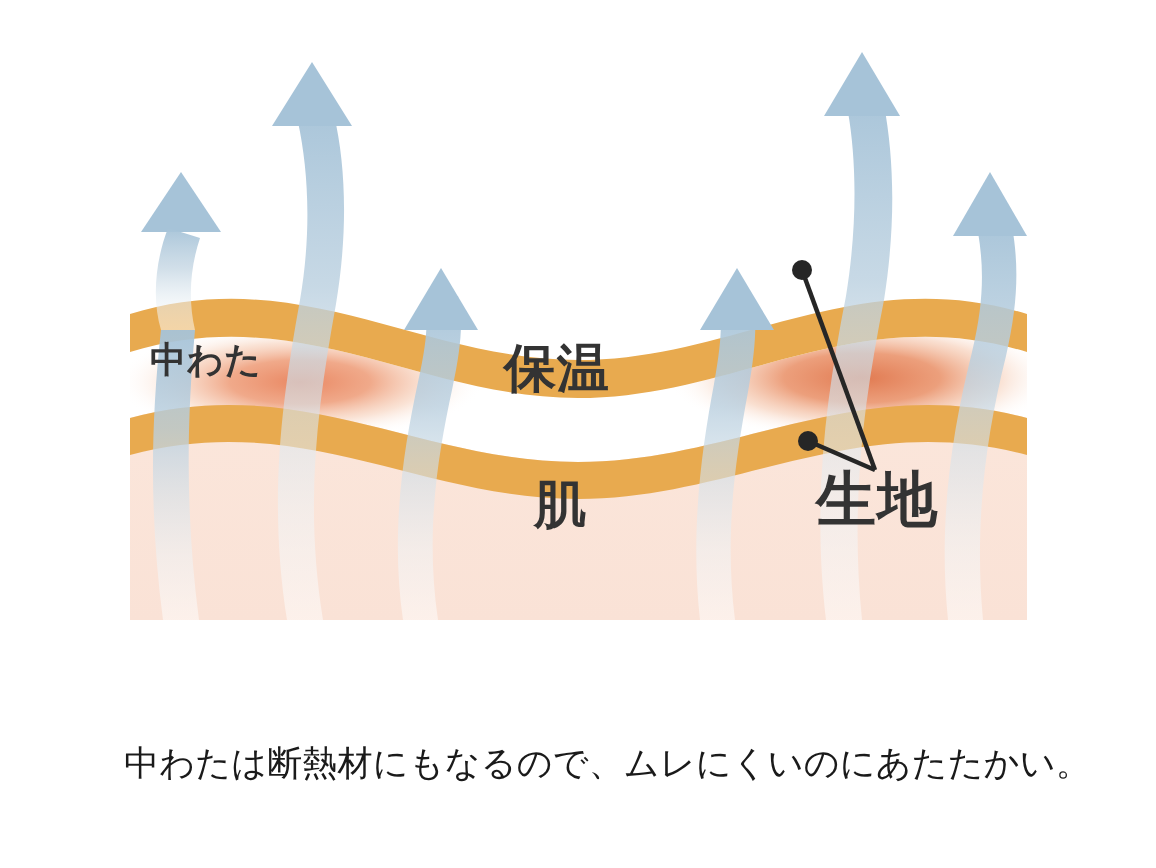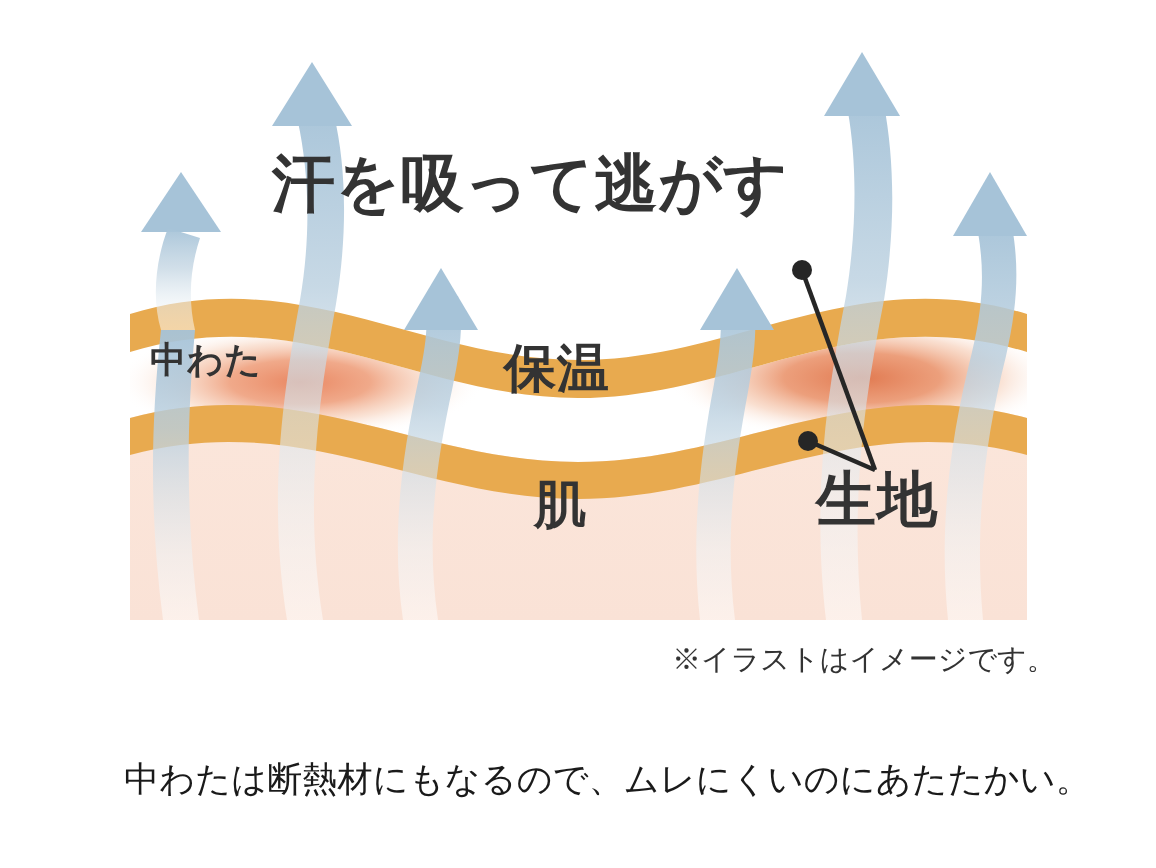--- a/index.html
+++ b/index.html
@@ -24,21 +24,21 @@
   .lbl-hada    { left:534px; top:478px;  font-size:52px; line-height:1; }
   .lbl-kiji    { left:816px; top:470px;  font-size:60px; line-height:1; }
 
   
   .footnote { position:absolute; left:672px; top:640px; font-size:29px;
               color:#333333; font-weight:400; white-space:nowrap; }
 
   
   .caption { position:absolute; left:124px; top:740px; font-size:35px;
              color:#1a1a1a; font-weight:400; white-space:nowrap;
-             letter-spacing:0.005em;margin-top:16px; }
+             letter-spacing:0.005em; }
 </style>
 </head>
 <body>
 
 <div id="stage">
 
   <div class="diagram">
     <svg viewBox="0 0 1156 660" xmlns="http://www.w3.org/2000/svg">
       <defs>
 
@@ -158,24 +158,22 @@
       <g>
         <line x1="802" y1="270" x2="875" y2="470" stroke="#262626" stroke-width="4.5"></line>
         <circle cx="802" cy="270" r="10" fill="#262626"></circle>
       </g>
       <g>
         <line x1="808" y1="441" x2="875" y2="470" stroke="#262626" stroke-width="4.5"></line>
         <circle cx="808" cy="441" r="10" fill="#262626"></circle>
       </g>
     </svg>
 
-    <div class="lbl lbl-title">汗を吸って逃がす</div>
     <div class="lbl lbl-nakawata">中わた</div>
     <div class="lbl lbl-hoon">保温</div>
     <div class="lbl lbl-hada">肌</div>
     <div class="lbl lbl-kiji">生地</div>
   </div>
 
-  <div class="footnote">※イラストはイメージです。</div>
 
   <div class="caption">中わたは断熱材にもなるので、ムレにくいのにあたたかい。</div>
 
 </div>
 
 </body></html>

